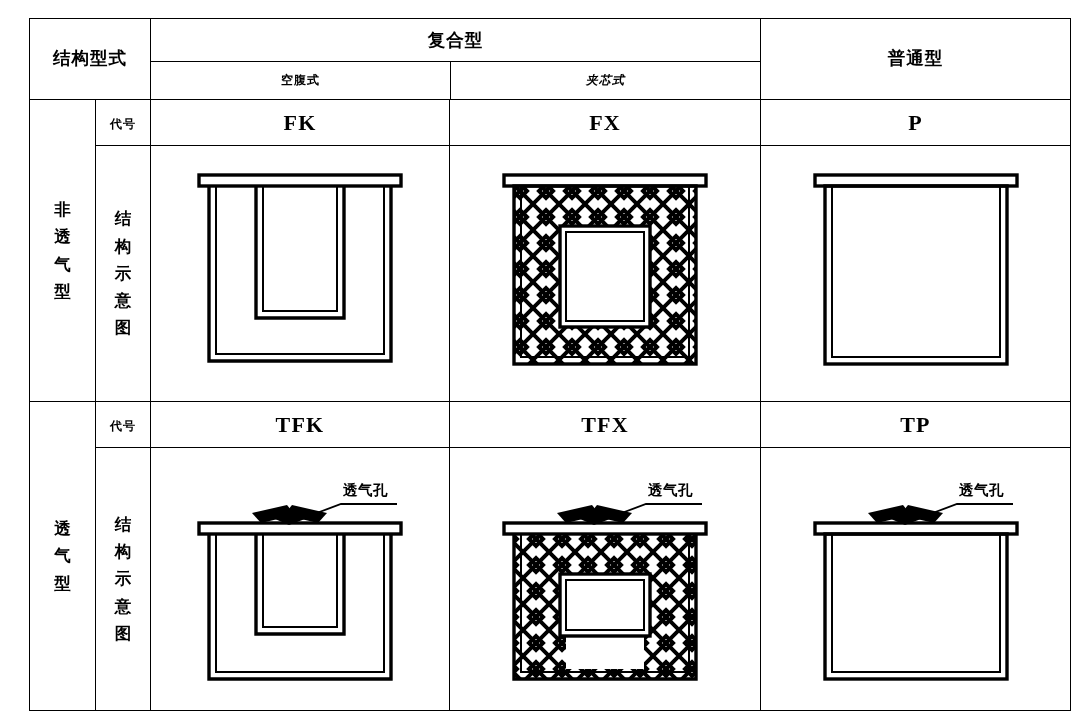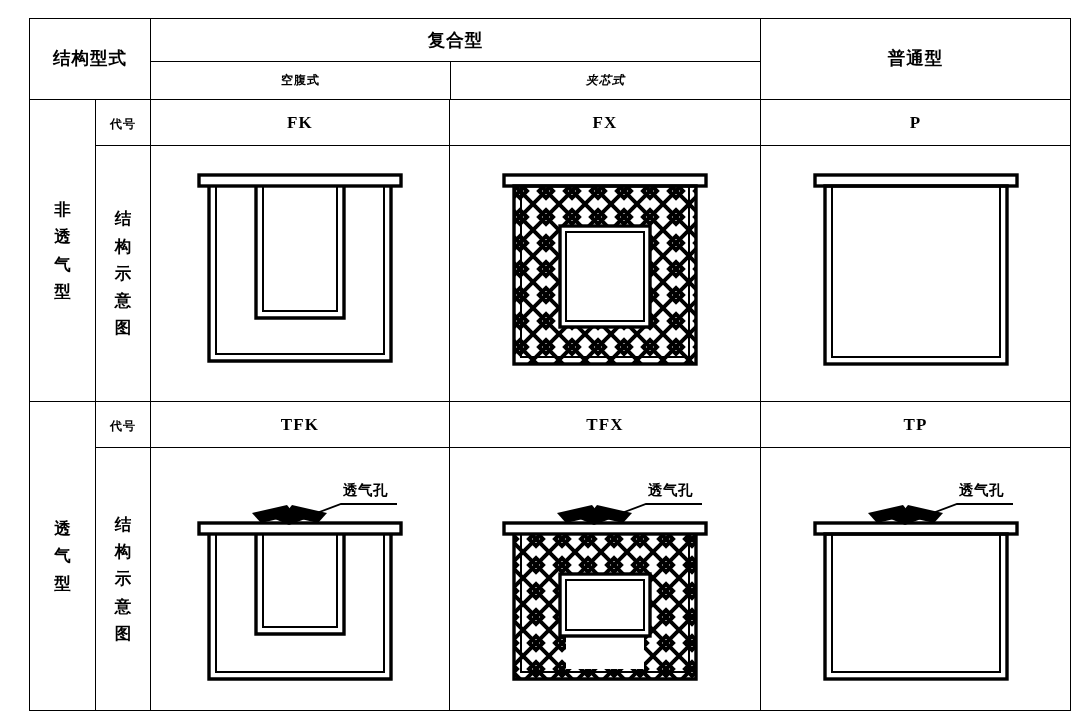--- a/index.html
+++ b/index.html
@@ -33,21 +33,21 @@
     font-family:"DejaVu Sans","Liberation Sans",sans-serif;
     font-weight:700;
     font-size:12px;
     letter-spacing:1px;
     line-height:1.25;
   }
   .cn-hdr{font-size:17.5px;text-align:right;}
   .code{
     font-family:"Liberation Serif","DejaVu Serif",serif;
     font-weight:700;
-    font-size:17px;
+    font-size:22px;
     letter-spacing:1.2px;
   }
   
   .vert{
     font-family:"DejaVu Sans","Liberation Sans",sans-serif;
     font-weight:700;
     font-size:16.5px;
     line-height:1.65;
     display:flex;
     flex-direction:column;

